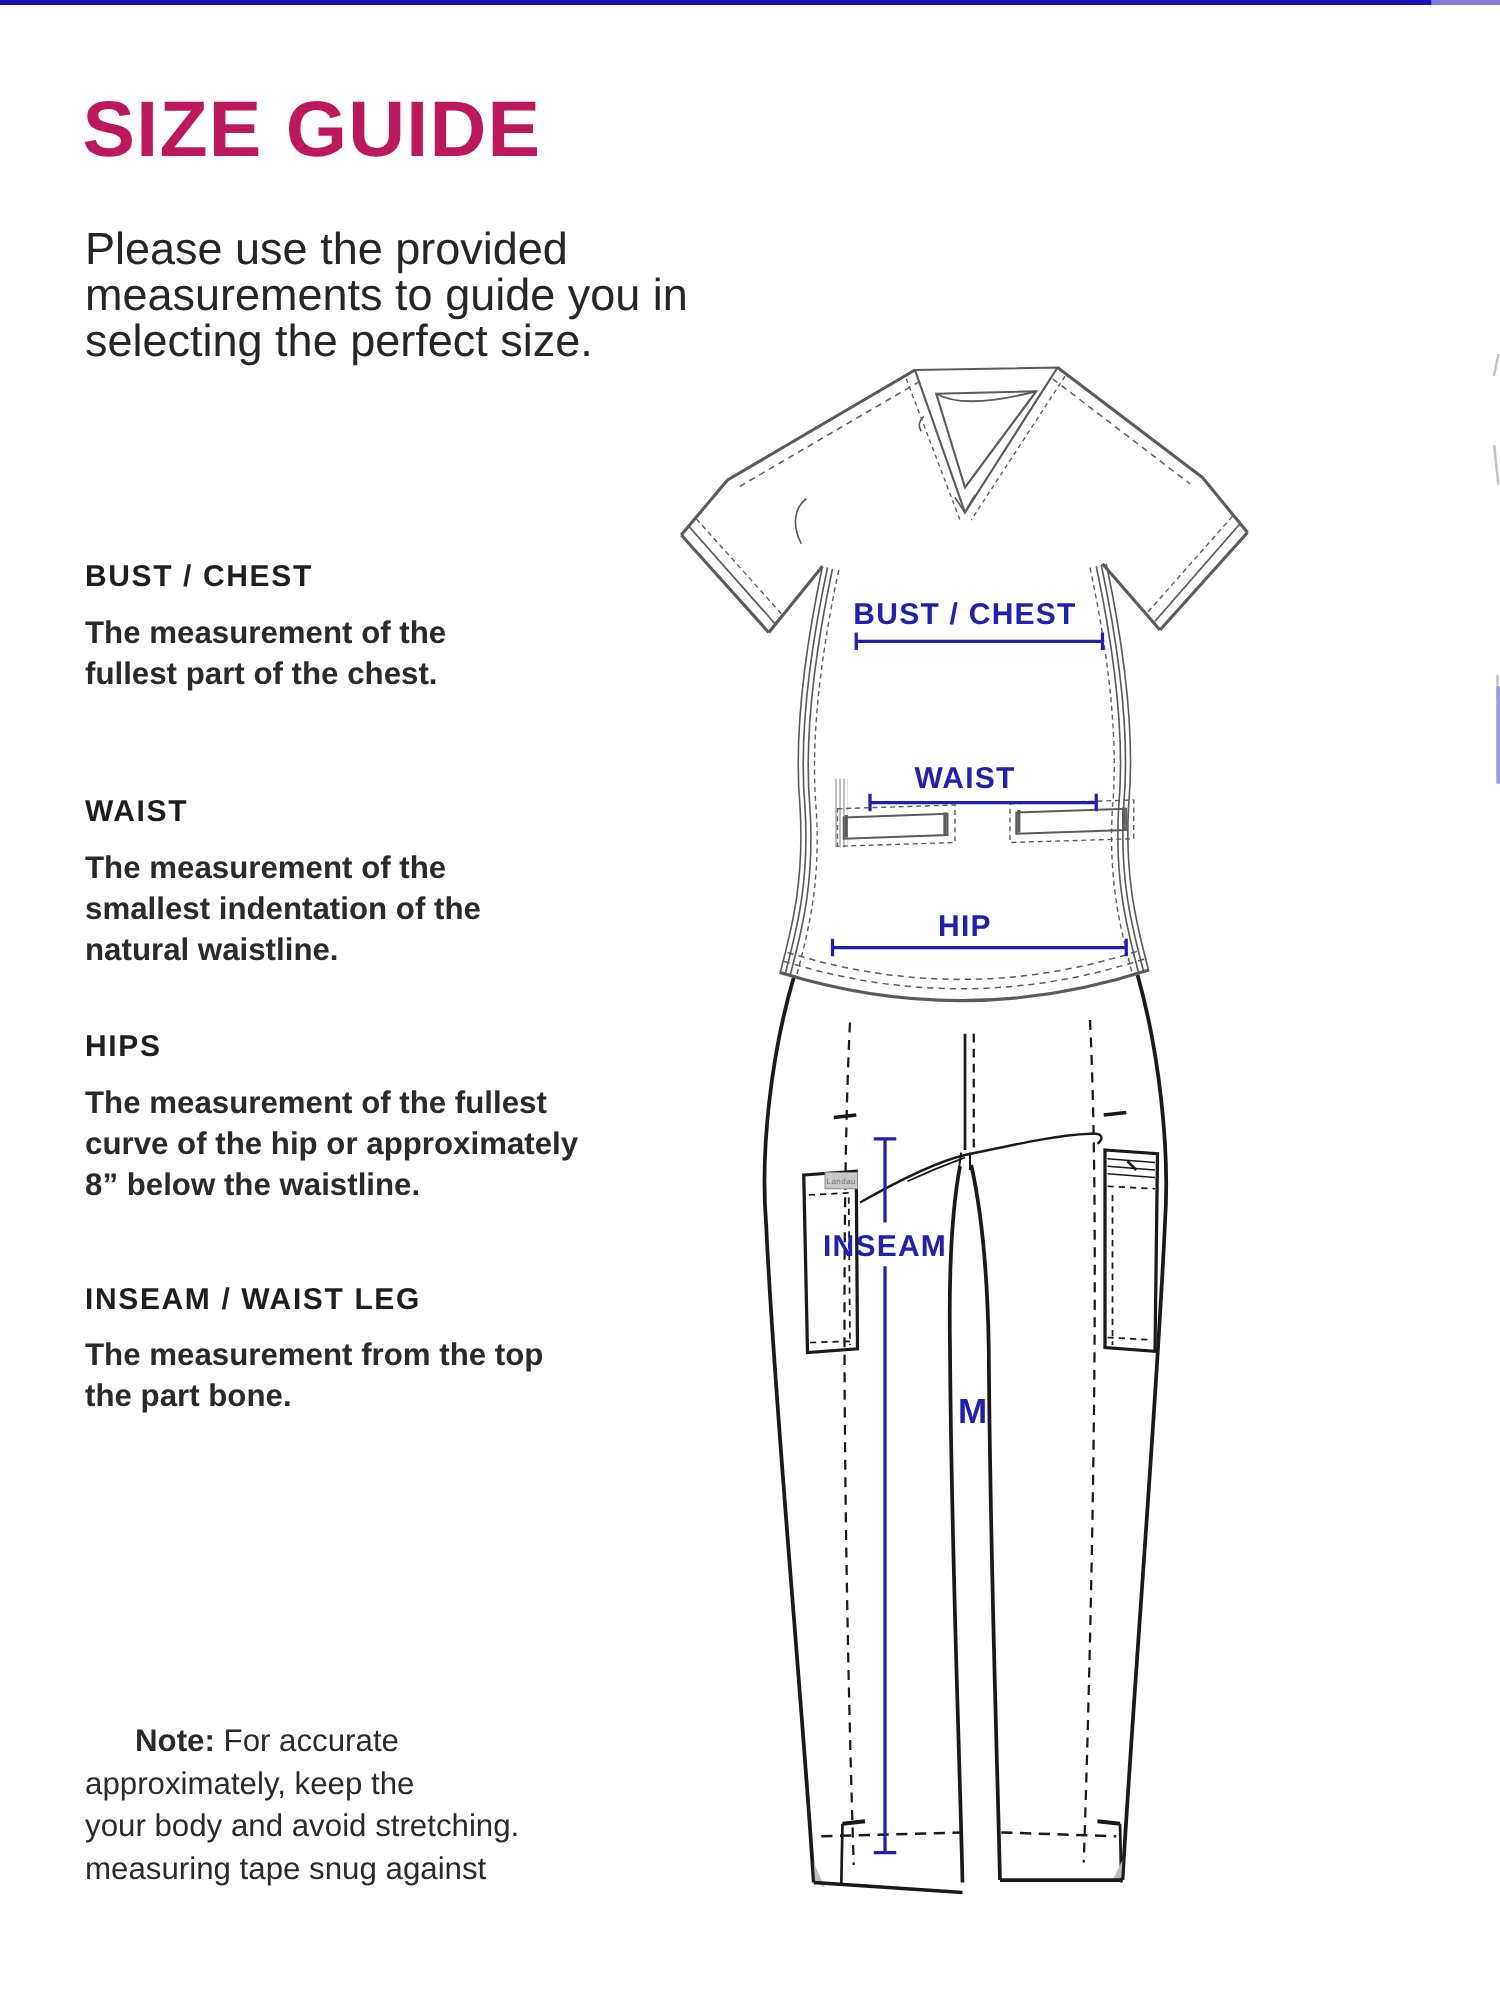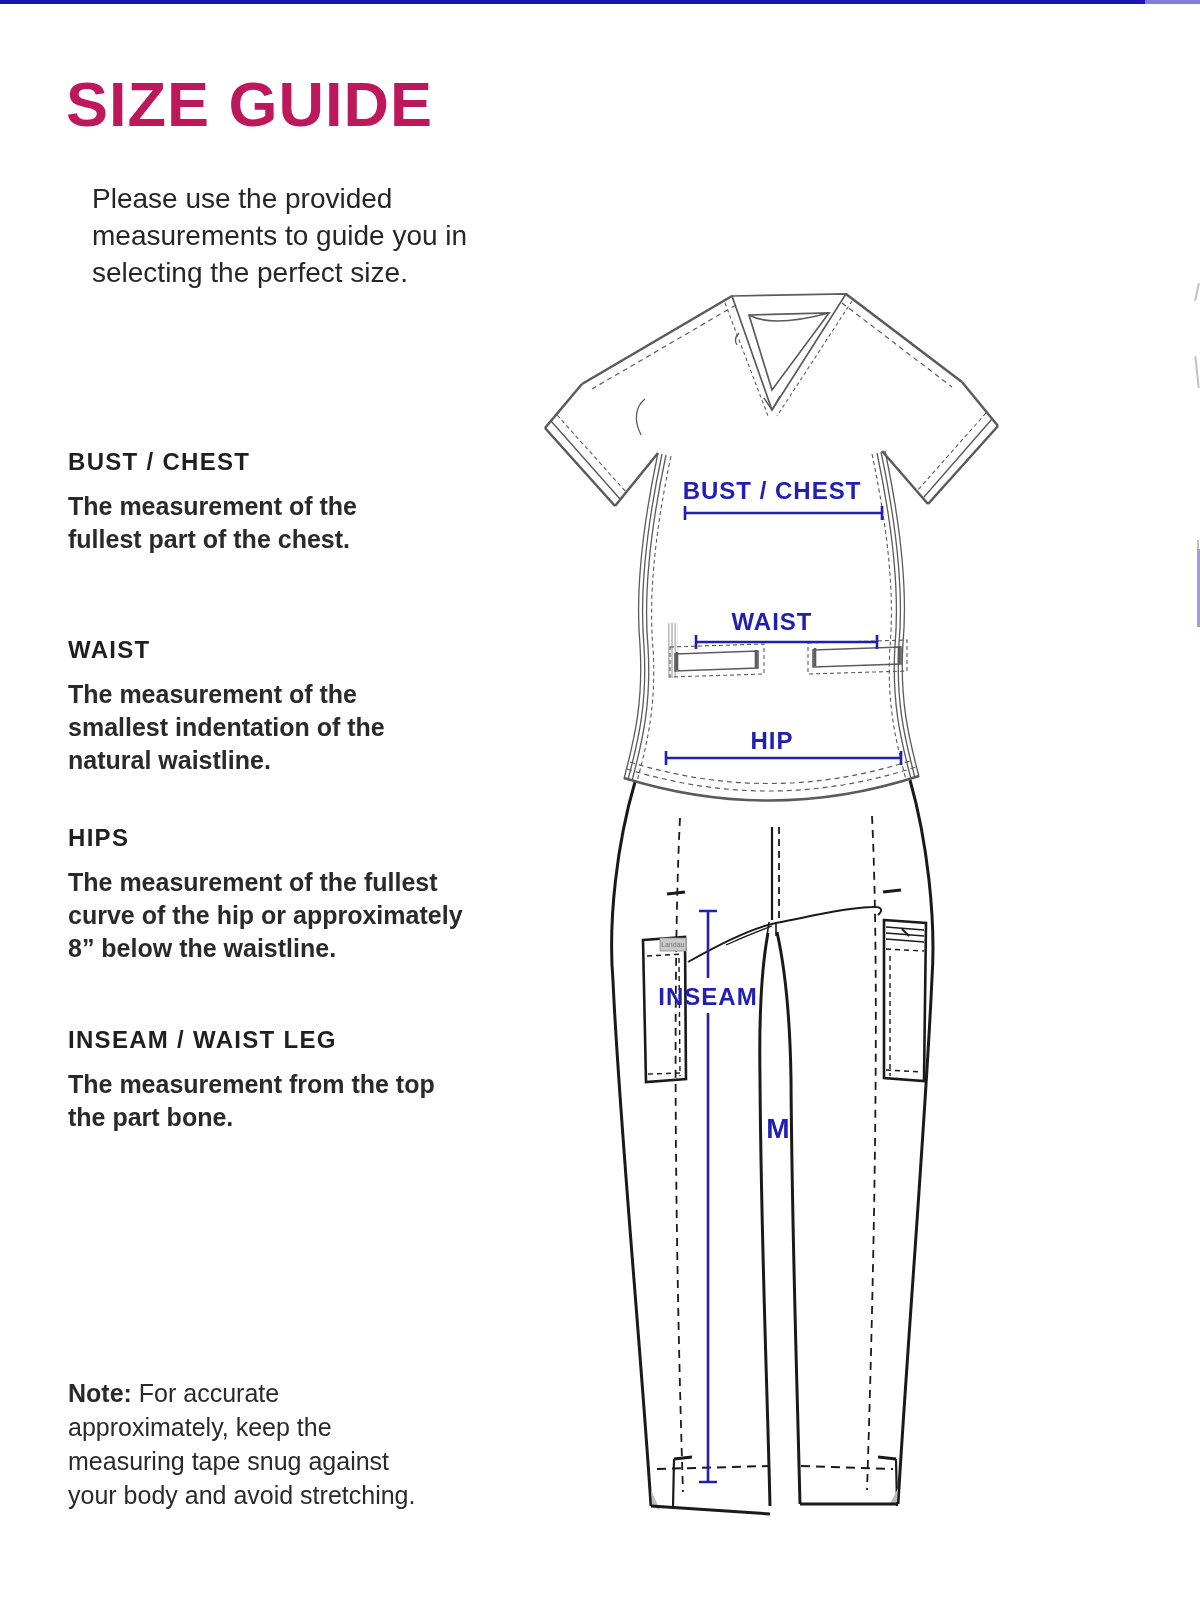--- a/index.html
+++ b/index.html
@@ -2,29 +2,29 @@
 <html><head>
 <meta charset="utf-8">
 <style>
   html,body{margin:0;padding:0;background:#ffffff;}
   body{width:1200px;height:1600px;position:relative;font-family:"Liberation Sans",sans-serif;color:#222;overflow:hidden;}
 
   .accent-bar{position:absolute;left:0;top:0;width:1200px;height:4px;background:#1c13b4;}
   .accent-bar-end{position:absolute;left:1145px;top:0;width:55px;height:4px;background:#837cd8;}
 
   .page-title{position:absolute;left:66px;top:68px;font-size:63px;font-weight:bold;letter-spacing:1px;color:#be185d;}
-  .intro{position:absolute;left:68px;top:180px;font-size:28px;line-height:37px;color:#262626;margin-left:24px;}
+  .intro{position:absolute;left:68px;top:180px;font-size:36px;line-height:37px;color:#262626;}
 
   .section{position:absolute;left:68px;}
   .section h3{margin:0 0 14px 0;font-size:24px;font-weight:bold;letter-spacing:1.3px;color:#1f1f1f;}
   .section .body{font-size:25px;line-height:33px;color:#2a2a2a;font-weight:bold;}
   .line{white-space:nowrap;}
 
   .note{position:absolute;left:68px;top:1376px;font-size:25px;line-height:34px;color:#2a2a2a;}
-  .note .bold{font-weight:bold;}
+  .note .bold{font-weight:bold;margin-left:40px;}
 
   .illustration{position:absolute;left:520px;top:278px;width:480px;height:1280px;}
 
   svg text{font-family:"Liberation Sans",sans-serif;font-weight:bold;fill:#2120b2;}
   .anno-line{stroke:#2120b2;stroke-width:2.6;fill:none;}
   .top-line{stroke:#5b5b5b;fill:none;}
   .pant-line{stroke:#1a1a1a;fill:none;}
 
   .edge-mark{position:absolute;background:transparent;border-left:2px solid #c2c2c2;}
   .edge-blue{position:absolute;left:1197px;top:549px;width:3px;height:78px;background:#9aa0dd;}
@@ -76,22 +76,22 @@
     <div class="line">the part bone.</div>
   </div>
 </div>
 
 <div class="note">
   <div class="line">
     <span class="bold">Note:</span>
     <span>For accurate</span>
   </div>
   <div class="line">approximately, keep the</div>
+  <div class="line">your body and avoid stretching.</div>
   <div class="line">measuring tape snug against</div>
-  <div class="line">your body and avoid stretching.</div>
 </div>
 
 <div class="illustration">
 <svg viewBox="0 0 480 1280" width="480" height="1280" xmlns="http://www.w3.org/2000/svg">
   <defs>
     <pattern id="rib" width="3.2" height="8" patternUnits="userSpaceOnUse">
       <line x1="1.6" y1="0" x2="1.6" y2="8" stroke="#8a8a8a" stroke-width="0.9"></line>
     </pattern>
   </defs>
 

